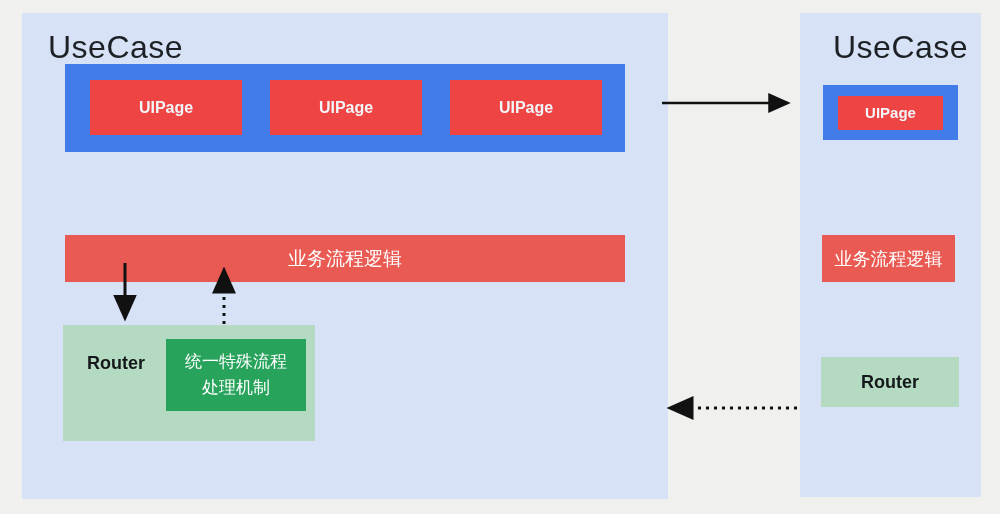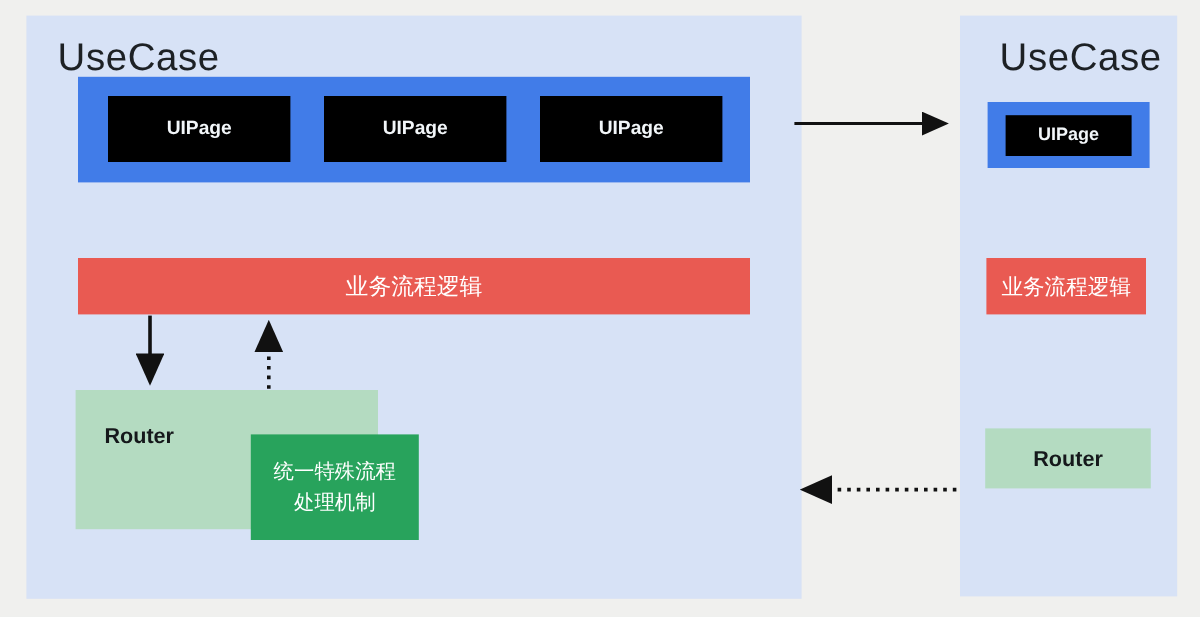--- a/index.html
+++ b/index.html
@@ -26,71 +26,71 @@
   #left-panel .usecase-title  { left: 26px; top: 16px; }
   #right-panel .usecase-title { left: 33px; top: 16px; }
 
   .blue-bar {
     position: absolute;
     background: #417ce8;
   }
   #left-blue-bar { left: 43px; top: 51px; width: 560px; height: 88px; }
   .navy-box {
     position: absolute;
-    background: #000000;
+    background: #ef4444;
     color: #f2f6f9;
     font-size: 16px;
     font-weight: 700;
     display: flex;
     align-items: center;
     justify-content: center;
   }
   #left-blue-bar .navy-box { top: 16px; width: 152px; height: 55px; }
   #uipage-box-1 { left: 25px; }
   #uipage-box-2 { left: 205px; }
   #uipage-box-3 { left: 385px; }
 
   .red-bar {
     position: absolute;
     background: #e95a52;
     color: #ffffff;
     display: flex;
     align-items: center;
     justify-content: center;
+    margin-top: 20px;
   }
   #left-red-bar  { left: 43px; top: 202px; width: 560px; height: 47px; font-size: 19px; }
   #right-red-bar { left: 22px; top: 202px; width: 133px; height: 47px; font-size: 18px; }
 
   #left-green-box {
     position: absolute;
     left: 41px; top: 312px;
     width: 252px; height: 116px;
     background: #b4dbc1;
   }
   #left-router-label {
     position: absolute;
     left: 24px; top: 28px;
     font-size: 18px;
     font-weight: 700;
     color: #15181b;
   }
   #special-flow-box {
     position: absolute;
-    left: 103px; top: 37px;
-    width: 140px; height: 88px;
+    left: 103px; top: 14px;
+    width: 140px; height: 72px;
     background: #28a35c;
     color: #ffffff;
     font-size: 17px;
     line-height: 26px;
     display: flex;
     flex-direction: column;
     align-items: center;
     justify-content: center;
     text-align: center;
-    margin-left: 43px;
   }
 
   #right-blue-box {
     position: absolute;
     left: 23px; top: 72px;
     width: 135px; height: 55px;
     background: #417ce8;
     display: flex;
     align-items: center;
     justify-content: center;

